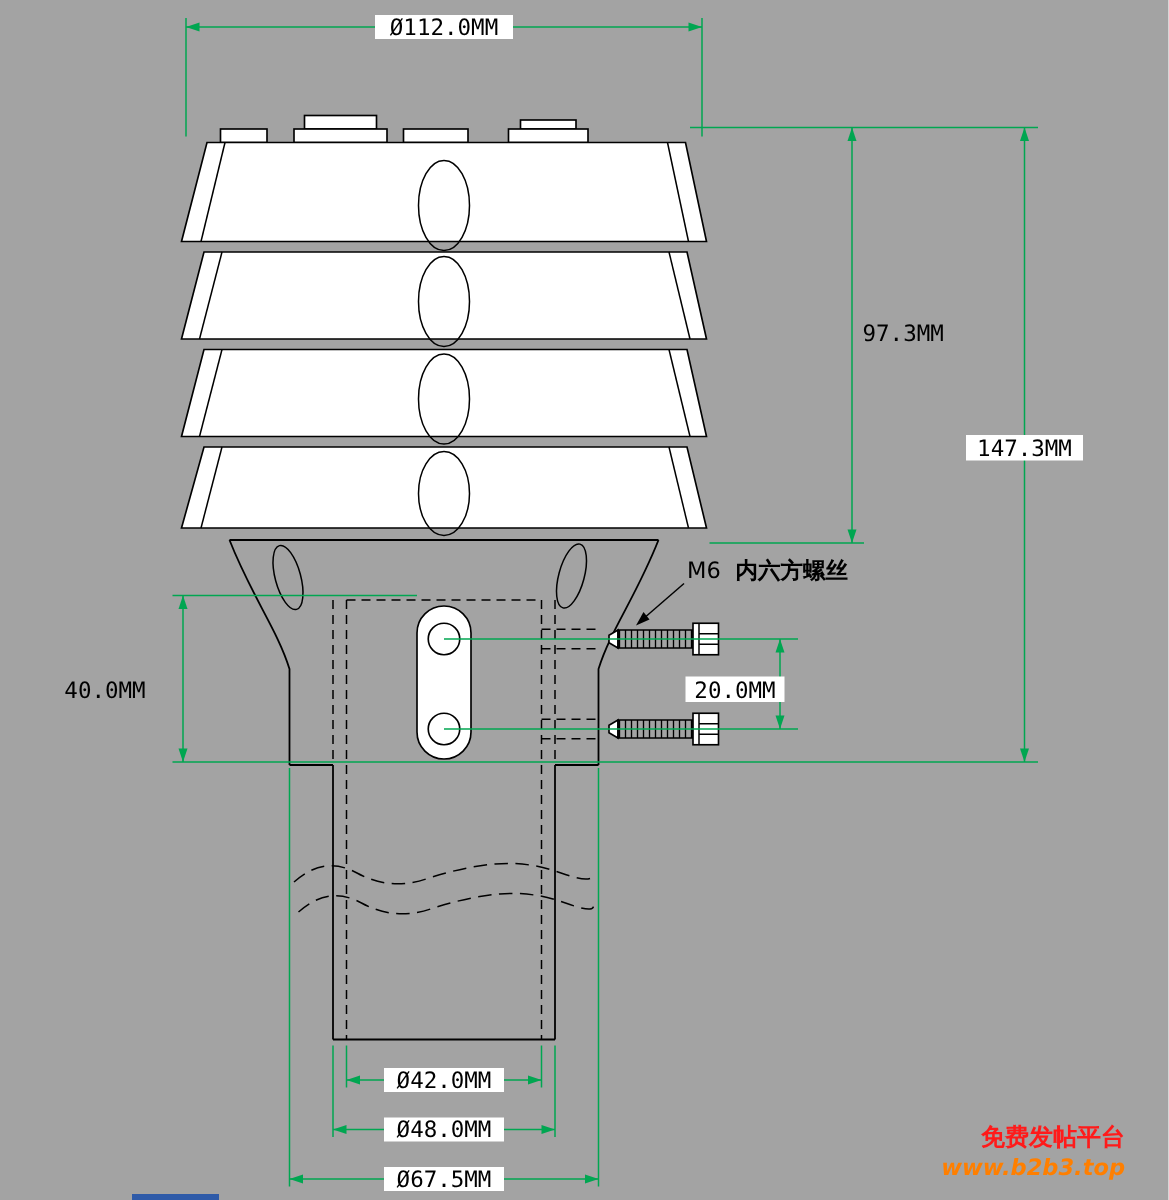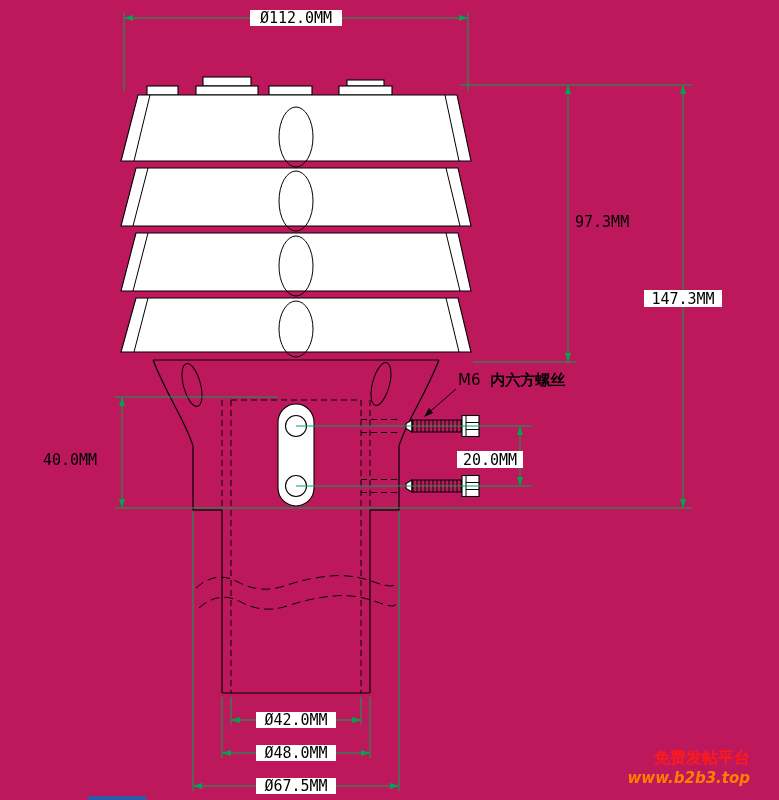--- a/index.html
+++ b/index.html
@@ -1,16 +1,16 @@
 <!DOCTYPE html>
 <html><head>
 <meta charset="utf-8">
 <style>
   html,body{margin:0;padding:0;background:#ffffff;}
-  .canvas{position:relative;width:779px;height:800px;background:#be185d;overflow:hidden;
+  .canvas{position:relative;width:779px;height:800px;background:#a3a3a3;overflow:hidden;
           font-family:"DejaVu Sans","Liberation Sans",sans-serif;}
   svg{position:absolute;left:0;top:0;}
   .dim-text{font-family:"DejaVu Sans Mono","Liberation Mono",monospace;font-size:15px;fill:#000;}
   .label-text{font-family:"DejaVu Sans","Liberation Sans",sans-serif;font-size:15px;fill:#000;}
   .label-bold{font-weight:bold;}
   .wm1{font-family:"DejaVu Sans","Liberation Sans",sans-serif;font-size:16px;font-weight:bold;}
   .wm2{font-family:"DejaVu Sans","Liberation Sans",sans-serif;font-size:15px;font-weight:bold;font-style:italic;}
   .outline{stroke:#000;stroke-width:1.2;fill:none;}
   .thin{stroke:#000;stroke-width:1;fill:none;}
   .hidden-line{stroke:#000;stroke-width:1;fill:none;stroke-dasharray:6 4;}

